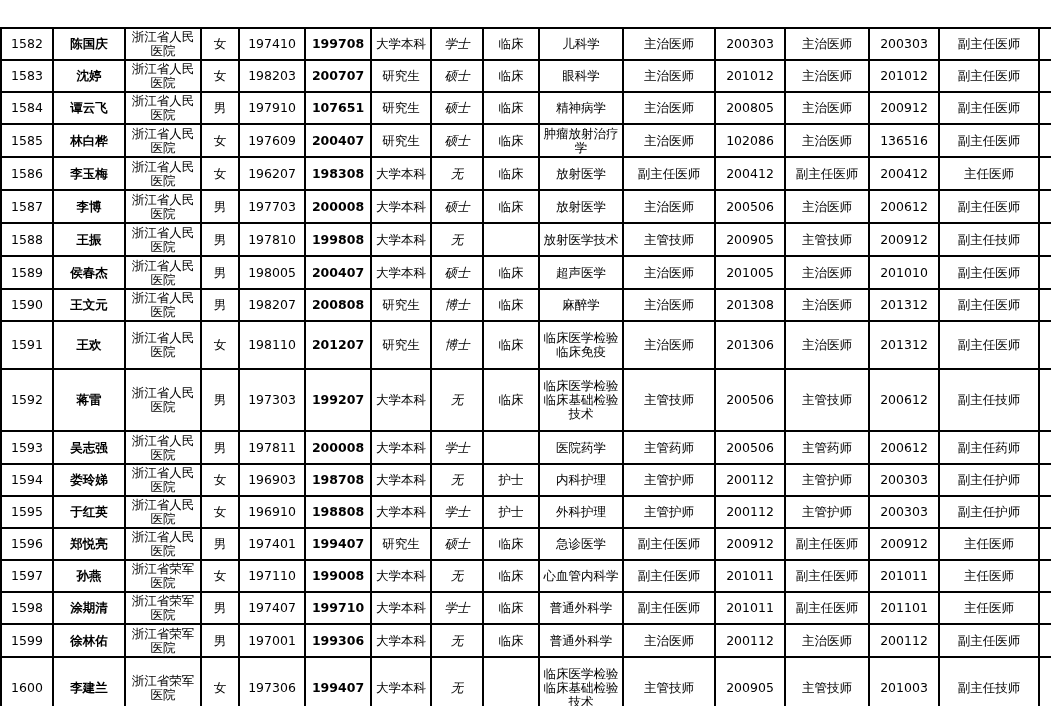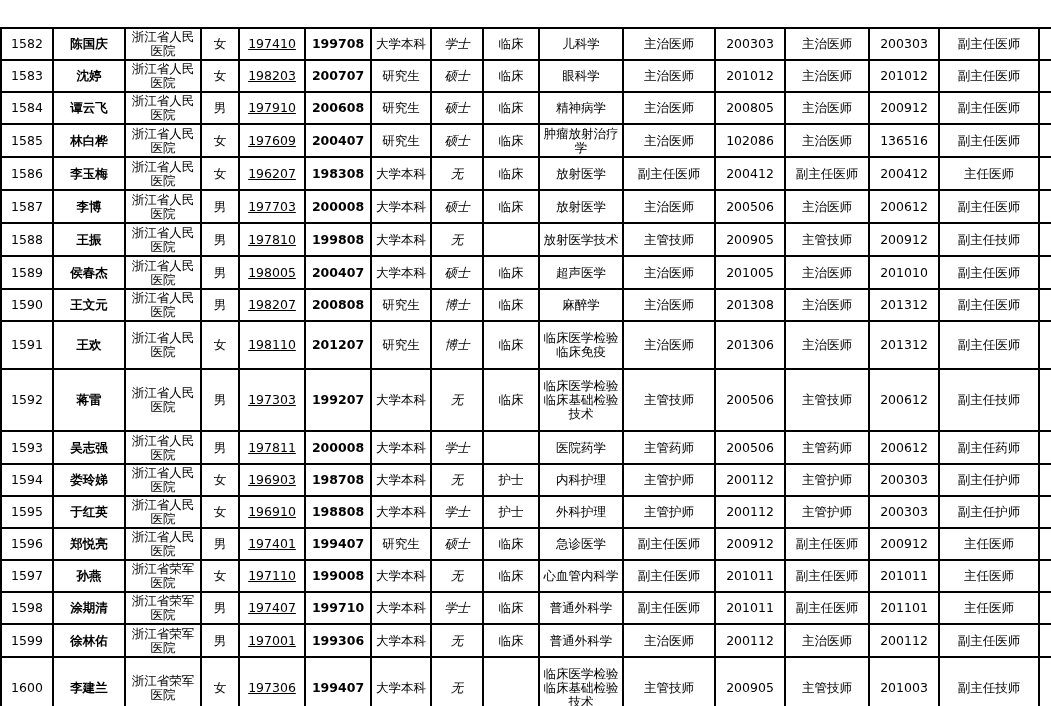--- a/index.html
+++ b/index.html
@@ -34,21 +34,21 @@
     font-size: 12.5px;
     line-height: 1.12;
     padding: 1px 1px;
     overflow: hidden;
     word-break: break-all;
   }
   td.c-seq      { width: 48px; }
   td.c-name     { width: 68px; font-weight: bold; }
   td.c-unit     { width: 72px; font-size: 11.5px; }
   td.c-sex      { width: 34px; }
-  td.c-birth    { width: 62px; text-decoration: underline; }
+  td.c-birth    { width: 62px; }
   td.c-work     { width: 62px; font-weight: bold; }
   td.c-edu      { width: 56px; font-size: 12px; }
   td.c-degree   { width: 48px; font-style: italic; }
   td.c-type     { width: 52px; }
   td.c-major    { width: 80px; font-size: 12px; }
   td.c-cur      { width: 88px; font-size: 12px; }
   td.c-curdate  { width: 66px; }
   td.c-apply    { width: 80px; font-size: 12px; }
   td.c-applydate{ width: 66px; }
   td.c-target   { width: 96px; font-size: 12px; }
@@ -95,21 +95,21 @@
           <td class="c-applydate">201012</td>
           <td class="c-target">副主任医师</td>
           <td class="c-res1">免考</td>
         </tr>
         <tr style="height: 31px;">
           <td class="c-seq">1584</td>
           <td class="c-name">谭云飞</td>
           <td class="c-unit">浙江省人民医院</td>
           <td class="c-sex">男</td>
           <td class="c-birth">197910</td>
-          <td class="c-work">200608</td>
+          <td class="c-work">107651</td>
           <td class="c-edu">研究生</td>
           <td class="c-degree">硕士</td>
           <td class="c-type">临床</td>
           <td class="c-major">精神病学</td>
           <td class="c-cur">主治医师</td>
           <td class="c-curdate">200805</td>
           <td class="c-apply">主治医师</td>
           <td class="c-applydate">200912</td>
           <td class="c-target">副主任医师</td>
           <td class="c-res1">合格</td>

